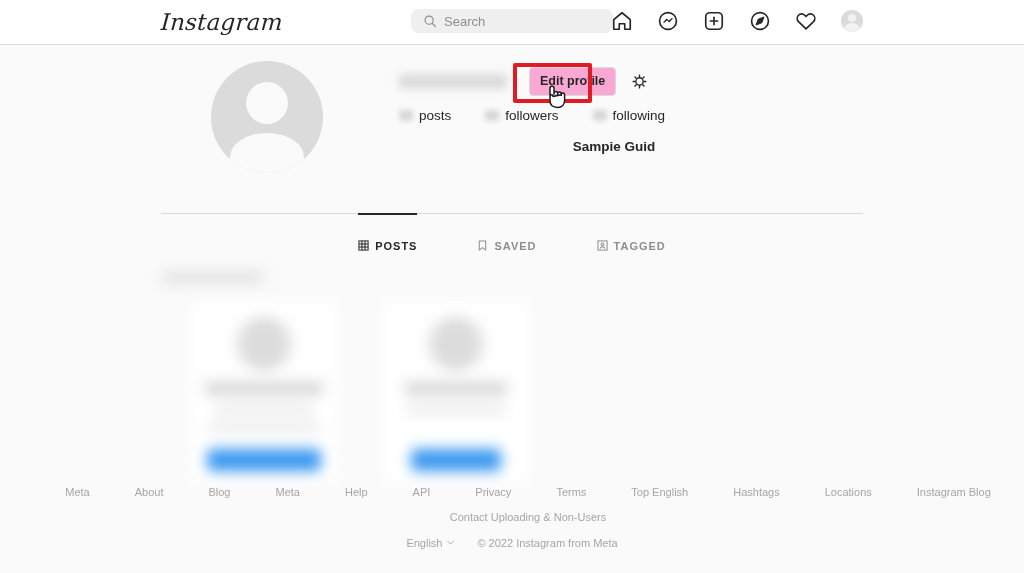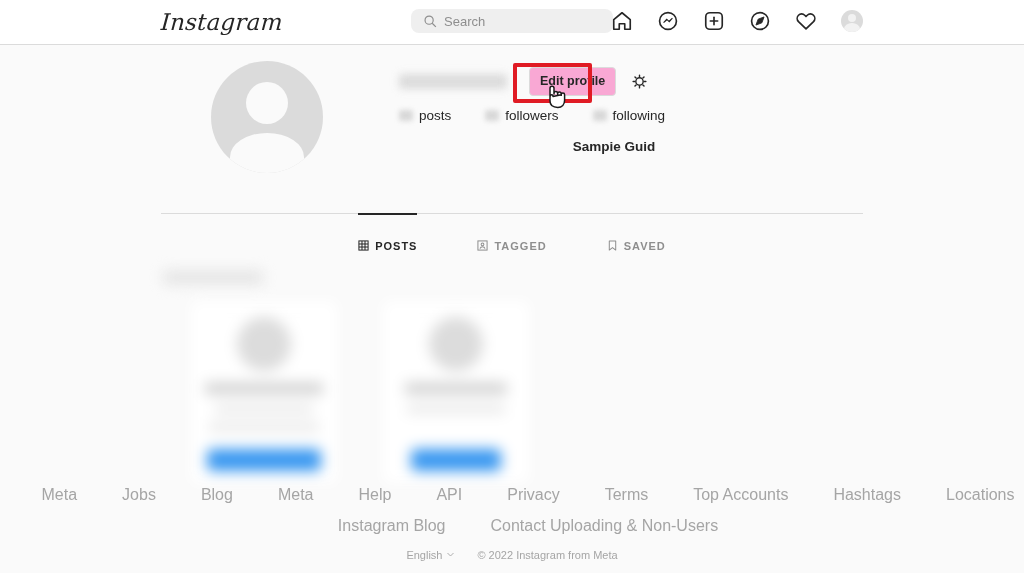--- a/index.html
+++ b/index.html
@@ -108,21 +108,21 @@
   .bb-l1 { position: absolute; left: 14px; top: 82px; right: 14px; height: 11px; background: #cfcfcf; border-radius: 2px; }
   .bb-l2 { position: absolute; left: 24px; top: 104px; right: 24px; height: 8px; background: #e6e6e6; border-radius: 2px; }
   .bb-l3 { position: absolute; left: 18px; top: 122px; right: 18px; height: 8px; background: #e6e6e6; border-radius: 2px; }
   .bb-btn { position: absolute; left: 16px; right: 16px; top: 148px; height: 22px; background: #3897f0; border-radius: 5px; }
   .bb-card.c2 .bb-l1 { left: 22px; right: 22px; }
   .bb-card.c2 .bb-btn { left: 28px; right: 28px; }
 
   
   .footer { position: absolute; left: 0; top: 486px; width: 1024px; text-align: center; }
   .flinks { display: flex; justify-content: center; flex-wrap: wrap; gap: 13px; }
-  .flinks span { font-size: 16px; color: #a5a5a5; cursor: pointer; margin-left: 32px; }
+  .flinks span { font-size: 11px; color: #a5a5a5; cursor: pointer; margin-left: 32px; }
   .fbottom { margin-top: 14px; display: flex; justify-content: center; align-items: center; gap: 22px; }
   .fbottom span { font-size: 11px; color: #a5a5a5; }
   .lang { display: flex; align-items: center; gap: 4px; cursor: pointer; }
 
   
   .annot {
     position: absolute; left: 513px; top: 63px; width: 79px; height: 40px;
     border: 4px solid #e01b24; border-radius: 2px; pointer-events: none;
   }
   .cursor { position: absolute; left: 543px; top: 83px; pointer-events: none; }
@@ -225,35 +225,35 @@
             <line x1="2" y1="8.7" x2="22" y2="8.7"></line>
               <line x1="2" y1="15.3" x2="22" y2="15.3"></line>
             <line x1="8.7" y1="2" x2="8.7" y2="22"></line>
               <line x1="15.3" y1="2" x2="15.3" y2="22"></line>
           </svg>
         </span>
         <span>POSTS</span>
       </div>
       <div class="tab">
         <span>
+          <svg width="11" height="11" viewBox="0 0 24 24" fill="none" stroke="#8e8e8e" stroke-width="2.2" stroke-linejoin="round">
+            <path d="M5 2h14v20l-7-5.4L5 22z"></path>
+          </svg>
+        </span>
+        <span>SAVED</span>
+      </div>
+      <div class="tab">
+        <span>
           <svg width="11" height="11" viewBox="0 0 24 24" fill="none" stroke="#8e8e8e" stroke-width="2.2">
             <rect x="2" y="2" width="20" height="20"></rect>
             <circle cx="12" cy="9.5" r="3"></circle>
             <path d="M6.5 19c1-3 3-4.2 5.5-4.2S16.5 16 17.5 19"></path>
           </svg>
         </span>
         <span>TAGGED</span>
-      </div>
-      <div class="tab">
-        <span>
-          <svg width="11" height="11" viewBox="0 0 24 24" fill="none" stroke="#8e8e8e" stroke-width="2.2" stroke-linejoin="round">
-            <path d="M5 2h14v20l-7-5.4L5 22z"></path>
-          </svg>
-        </span>
-        <span>SAVED</span>
       </div>
     </div>
 
     <div class="blurbody">
       <div class="bb-title"></div>
       <div class="bb-card c1">
         <div class="bb-av"></div>
         <div class="bb-l1"></div>
         <div class="bb-l2"></div>
         <div class="bb-l3"></div>
@@ -264,28 +264,28 @@
         <div class="bb-l1"></div>
         <div class="bb-l2"></div>
         <div class="bb-btn"></div>
       </div>
     </div>
   </div>
 
   <div class="footer">
     <div class="flinks">
       <span>Meta</span>
-      <span>Jobs</span>
+      <span>About</span>
       <span>Blog</span>
       <span>Meta</span>
       <span>Help</span>
       <span>API</span>
       <span>Privacy</span>
       <span>Terms</span>
-      <span>Top Accounts</span>
+      <span>Top English</span>
       <span>Hashtags</span>
       <span>Locations</span>
       <span>Instagram Blog</span>
       <span>Contact Uploading &amp; Non-Users</span>
     </div>
     <div class="fbottom">
       <div class="lang">
         <span>English</span>
         <span>
           <svg width="9" height="9" viewBox="0 0 24 24" fill="none" stroke="#a5a5a5" stroke-width="2.4">

